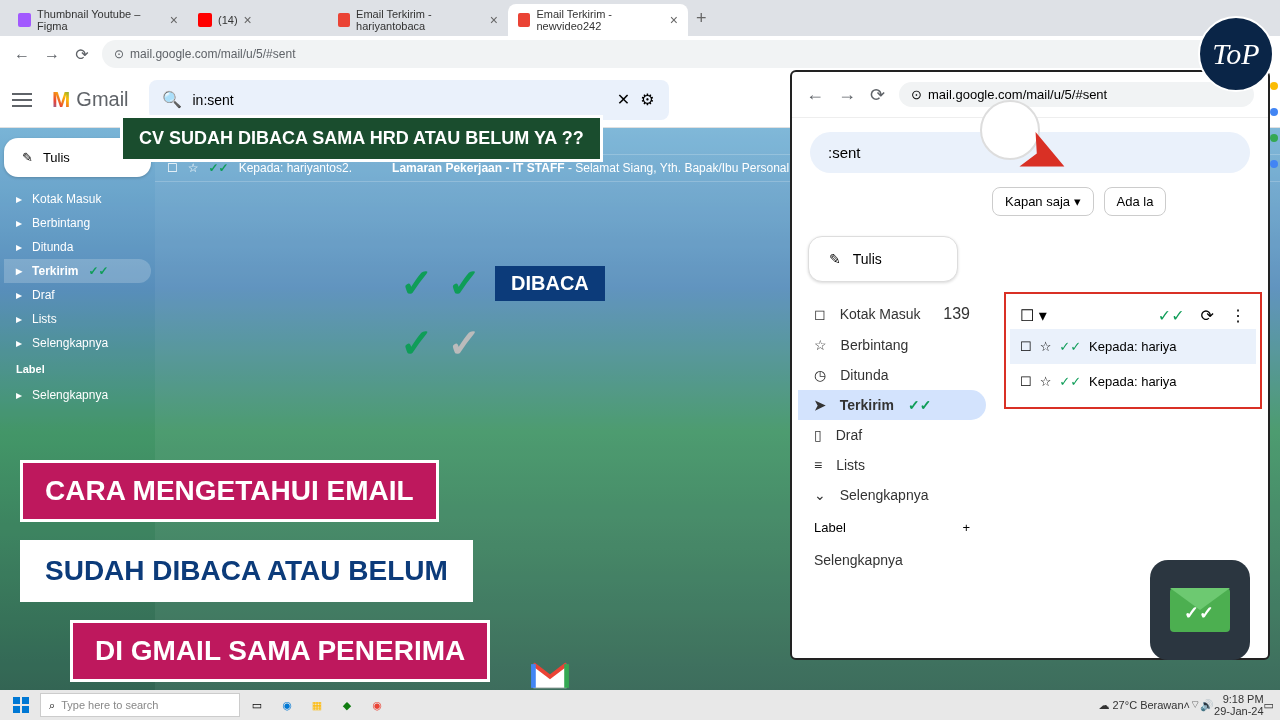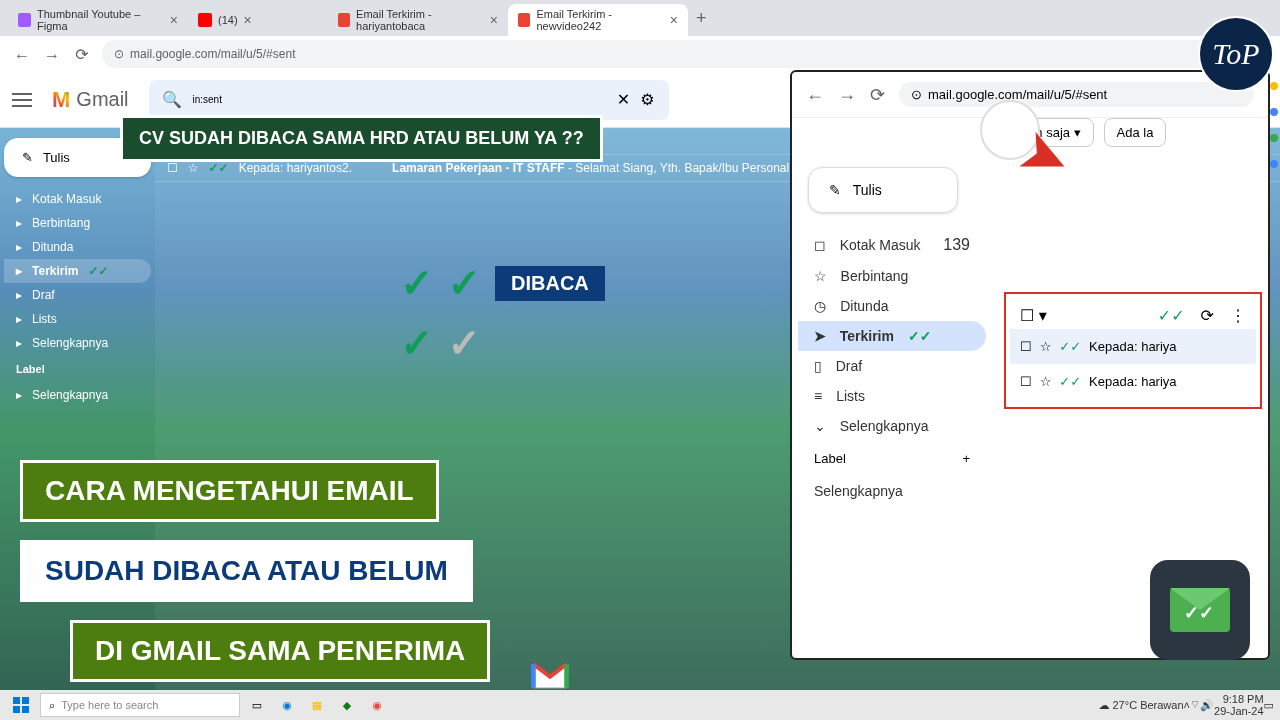--- a/index.html
+++ b/index.html
@@ -13,36 +13,36 @@
 .address-bar{background:#fff;height:36px;display:flex;align-items:center;padding:0 12px;gap:10px}
 .nav-btn{width:20px;height:20px;color:#5f6368;display:flex;align-items:center;justify-content:center;font-size:16px}
 .url-box{flex:1;background:#f1f3f4;border-radius:16px;height:28px;display:flex;align-items:center;padding:0 12px;font-size:12px;color:#5f6368;gap:6px}
 .gmail-body{position:relative;height:620px}
 .gmail-header{background:#fff;height:56px;display:flex;align-items:center;padding:0 12px;gap:20px;border-bottom:1px solid #e0e0e0}
 .menu-icon{width:20px;height:14px;display:flex;flex-direction:column;justify-content:space-between}
 .menu-icon span{height:2px;background:#5f6368}
 .gmail-logo{display:flex;align-items:center;gap:6px;font-size:20px;color:#5f6368}
 .gmail-m{font-size:22px;font-weight:bold}
 .search-box{flex:1;max-width:520px;background:#eaf1fb;border-radius:8px;height:40px;display:flex;align-items:center;padding:0 14px;gap:10px}
-.search-box input{border:none;background:transparent;flex:1;font-size:10px;outline:none}
+.search-box input{border:none;background:transparent;flex:1;font-size:14px;outline:none}
 .gmail-content{display:flex;height:564px}
 .sidebar{width:155px;padding:10px 4px;background:rgba(255,255,255,0.1)}
 .compose-btn{background:#fff;border-radius:14px;padding:12px 18px;display:flex;align-items:center;gap:10px;font-size:13px;margin-bottom:10px;box-shadow:0 1px 3px rgba(0,0,0,0.2)}
 .side-item{display:flex;align-items:center;gap:10px;padding:5px 12px;font-size:12px;color:#fff;border-radius:0 14px 14px 0}
 .side-item.active{background:rgba(255,255,255,0.2);font-weight:bold}
 .side-label{padding:8px 12px;font-size:11px;color:#fff;font-weight:bold}
 .mail-list{flex:1;background:rgba(255,255,255,0.15)}
 .mail-row{display:flex;align-items:center;padding:6px 12px;font-size:12px;gap:10px;border-bottom:1px solid rgba(255,255,255,0.2);color:#fff}
 .mail-checks{color:#0f9d58;font-weight:bold}
 .overlay-question{position:absolute;top:115px;left:120px;background:#1a4d2e;color:#fff;padding:10px 16px;font-size:18px;font-weight:bold;border:3px solid #fff;z-index:10}
 .check-labels{position:absolute;top:260px;left:400px;z-index:10}
 .check-row{display:flex;align-items:center;gap:14px;margin-bottom:14px}
 .big-check{font-size:40px;font-weight:bold}
 .check-label-box{background:#0c3b7a;color:#fff;padding:6px 16px;font-size:20px;font-weight:bold}
-.title-box{position:absolute;background:#4d7c0f;color:#fff;padding:12px 22px;font-weight:bold;border:3px solid #fff;z-index:10}
+.title-box{position:absolute;background:#be185d;color:#fff;padding:12px 22px;font-weight:bold;border:3px solid #fff;z-index:10}
 .title-1{top:460px;left:20px;font-size:28px}
 .title-2{top:540px;left:20px;background:#fff;color:#0c3b7a;font-size:28px}
 .title-3{top:620px;left:70px;font-size:28px}
 .zoom-panel{position:absolute;right:10px;top:70px;width:480px;height:590px;background:#fff;border:2px solid #222;border-radius:6px;z-index:20;overflow:hidden}
 .zoom-addr{display:flex;align-items:center;padding:10px 14px;gap:14px;border-bottom:1px solid #eee}
 .zoom-nav{font-size:18px;color:#5f6368}
 .zoom-url-box{flex:1;background:#f1f3f4;border-radius:16px;padding:5px 12px;font-size:13px;display:flex;align-items:center;gap:6px}
 .zoom-search-row{display:flex;align-items:center;padding:14px 18px;gap:14px}
 .zoom-search{flex:1;background:#eaf1fb;border-radius:24px;padding:12px 18px;font-size:15px;display:flex;align-items:center;gap:8px}
 .zoom-filters{display:flex;gap:10px;padding:0 18px 14px 200px}
@@ -196,20 +196,25 @@
 <div class="zoom-panel">
   <div class="zoom-addr">
     <span class="zoom-nav">←</span>
     <span class="zoom-nav">→</span>
     <span class="zoom-nav">⟳</span>
     <div class="zoom-url-box">
         <span>⊙</span>
         <span>mail.google.com/mail/u/5/#sent</span>
       </div>
   </div>
+  <div class="zoom-search-row">
+    <div class="zoom-search">
+        <span>:sent</span>
+      </div>
+  </div>
   <div class="zoom-filters">
     <div class="pill">
         <span>Kapan saja</span> 
         <span>▾</span>
       </div>
     <div class="pill">
         <span>Ada la</span>
       </div>
   </div>
   <div class="zoom-body">

